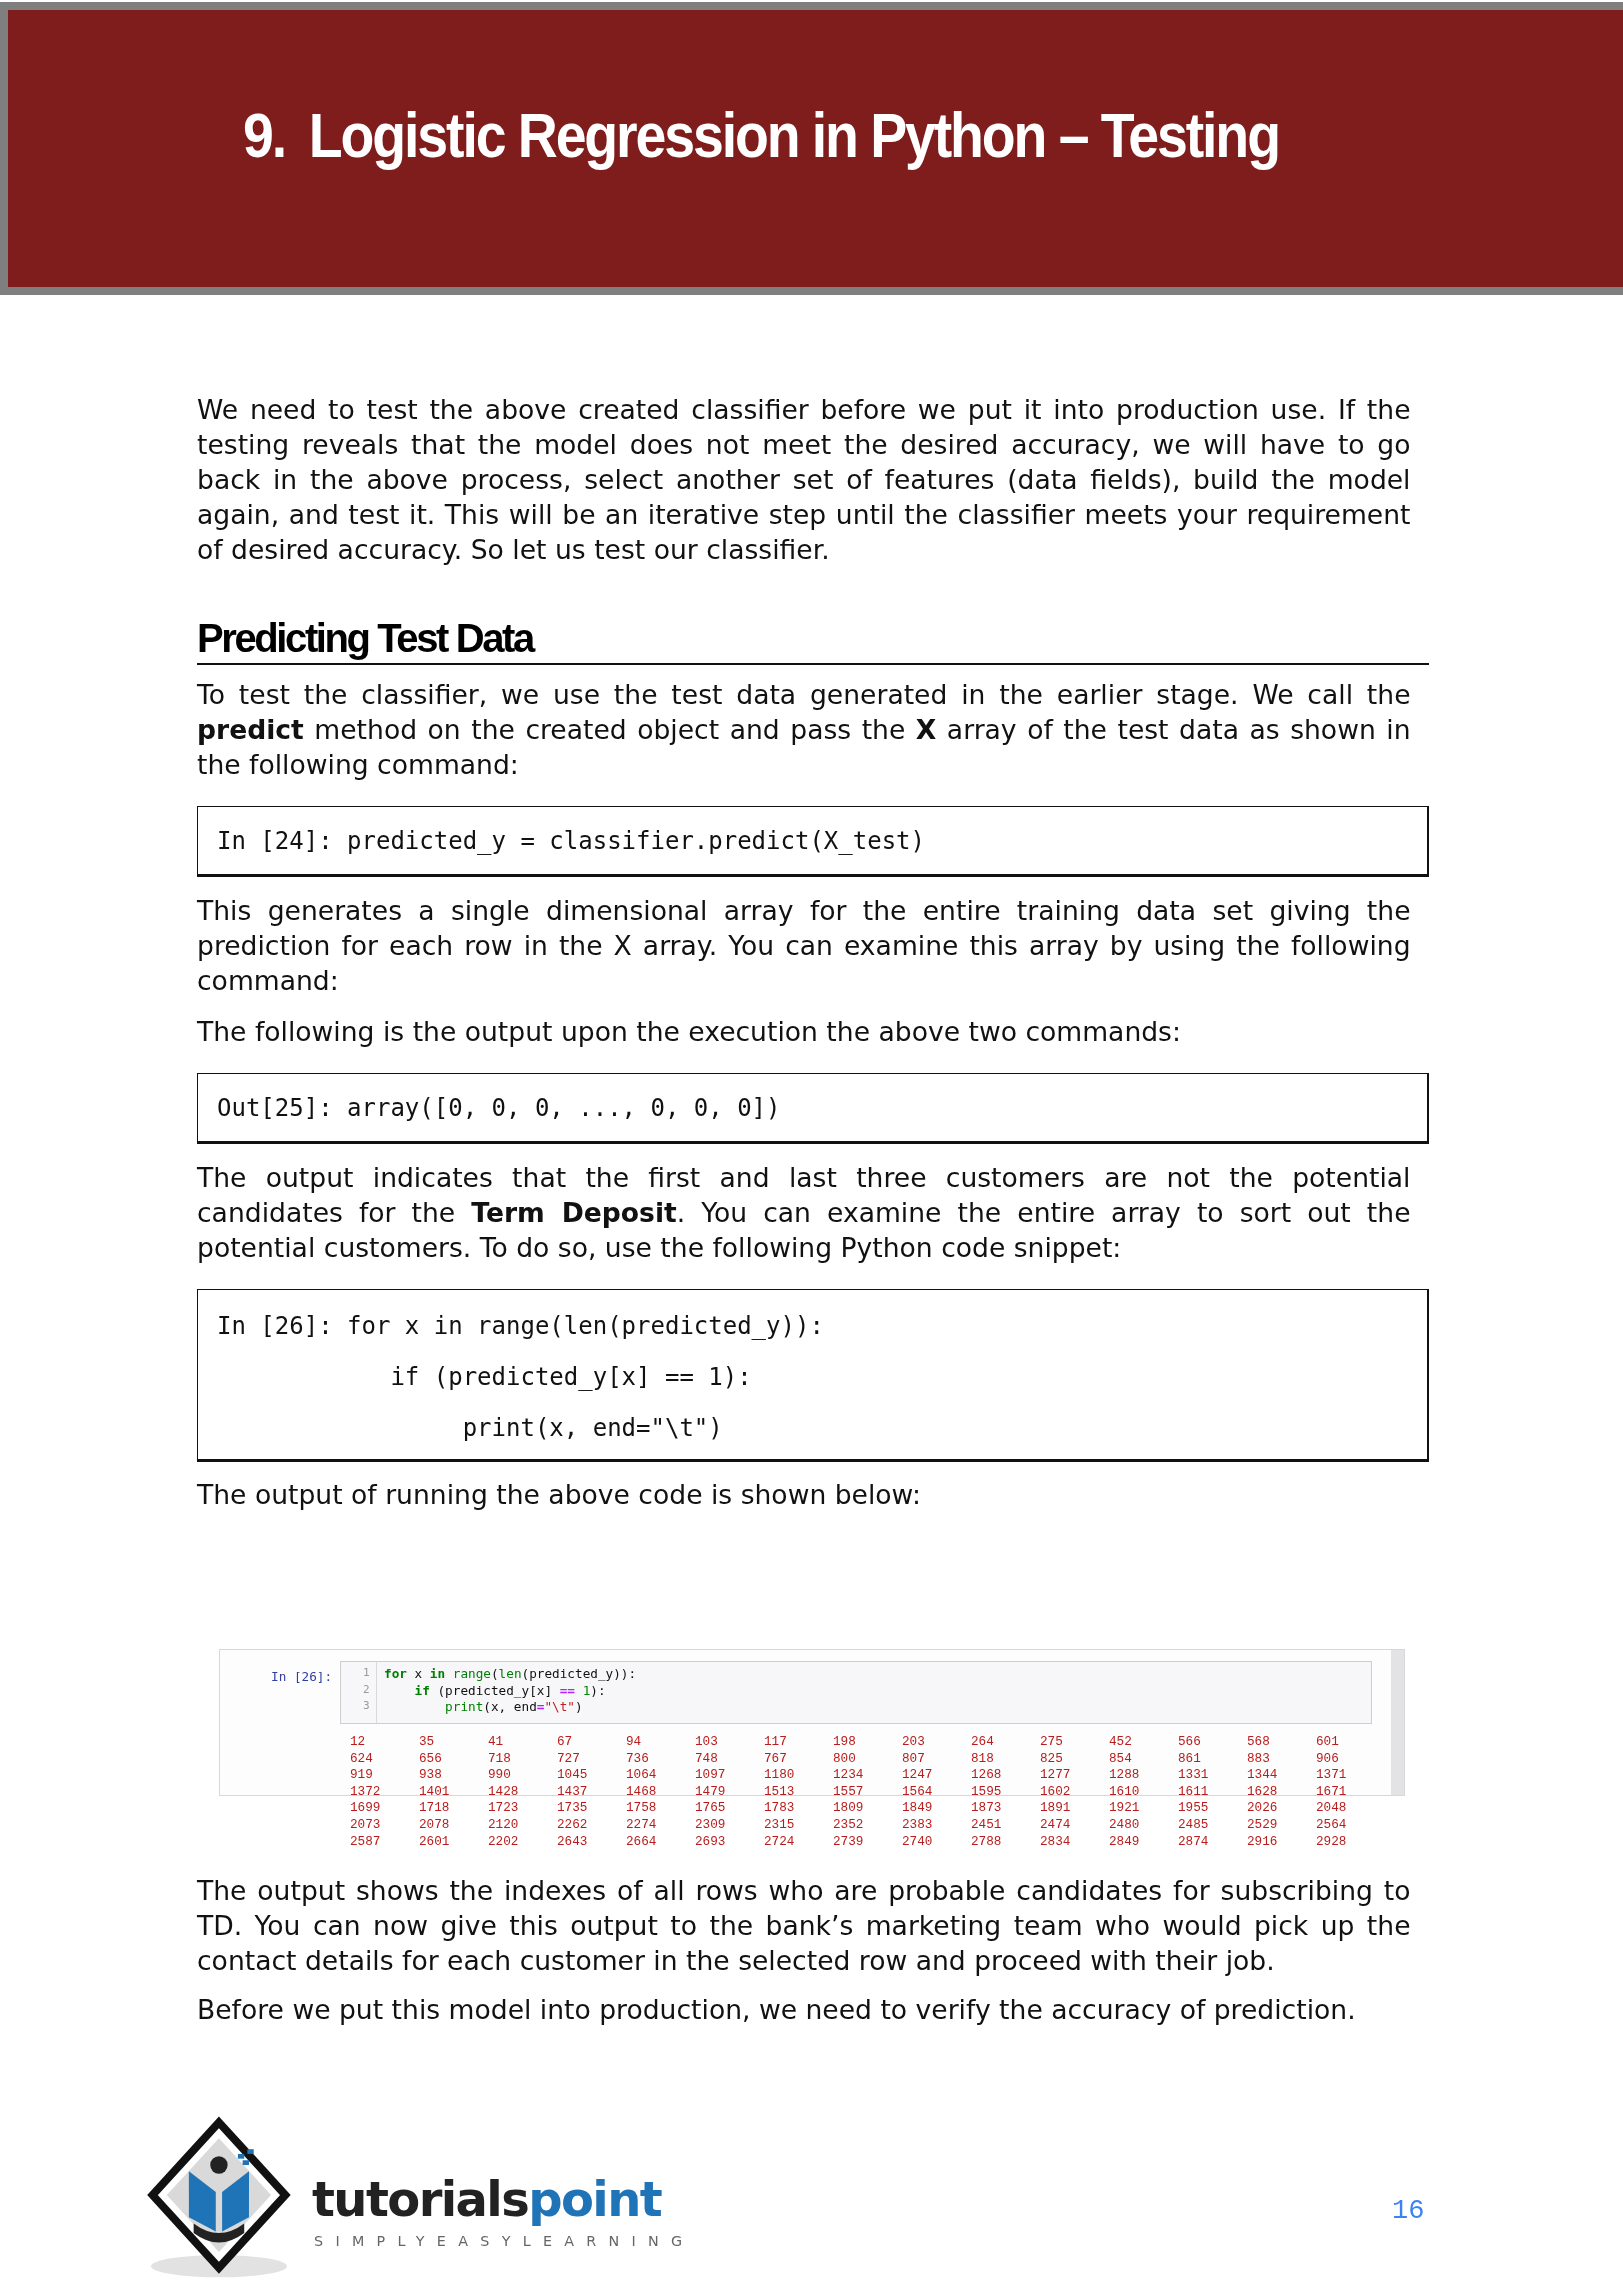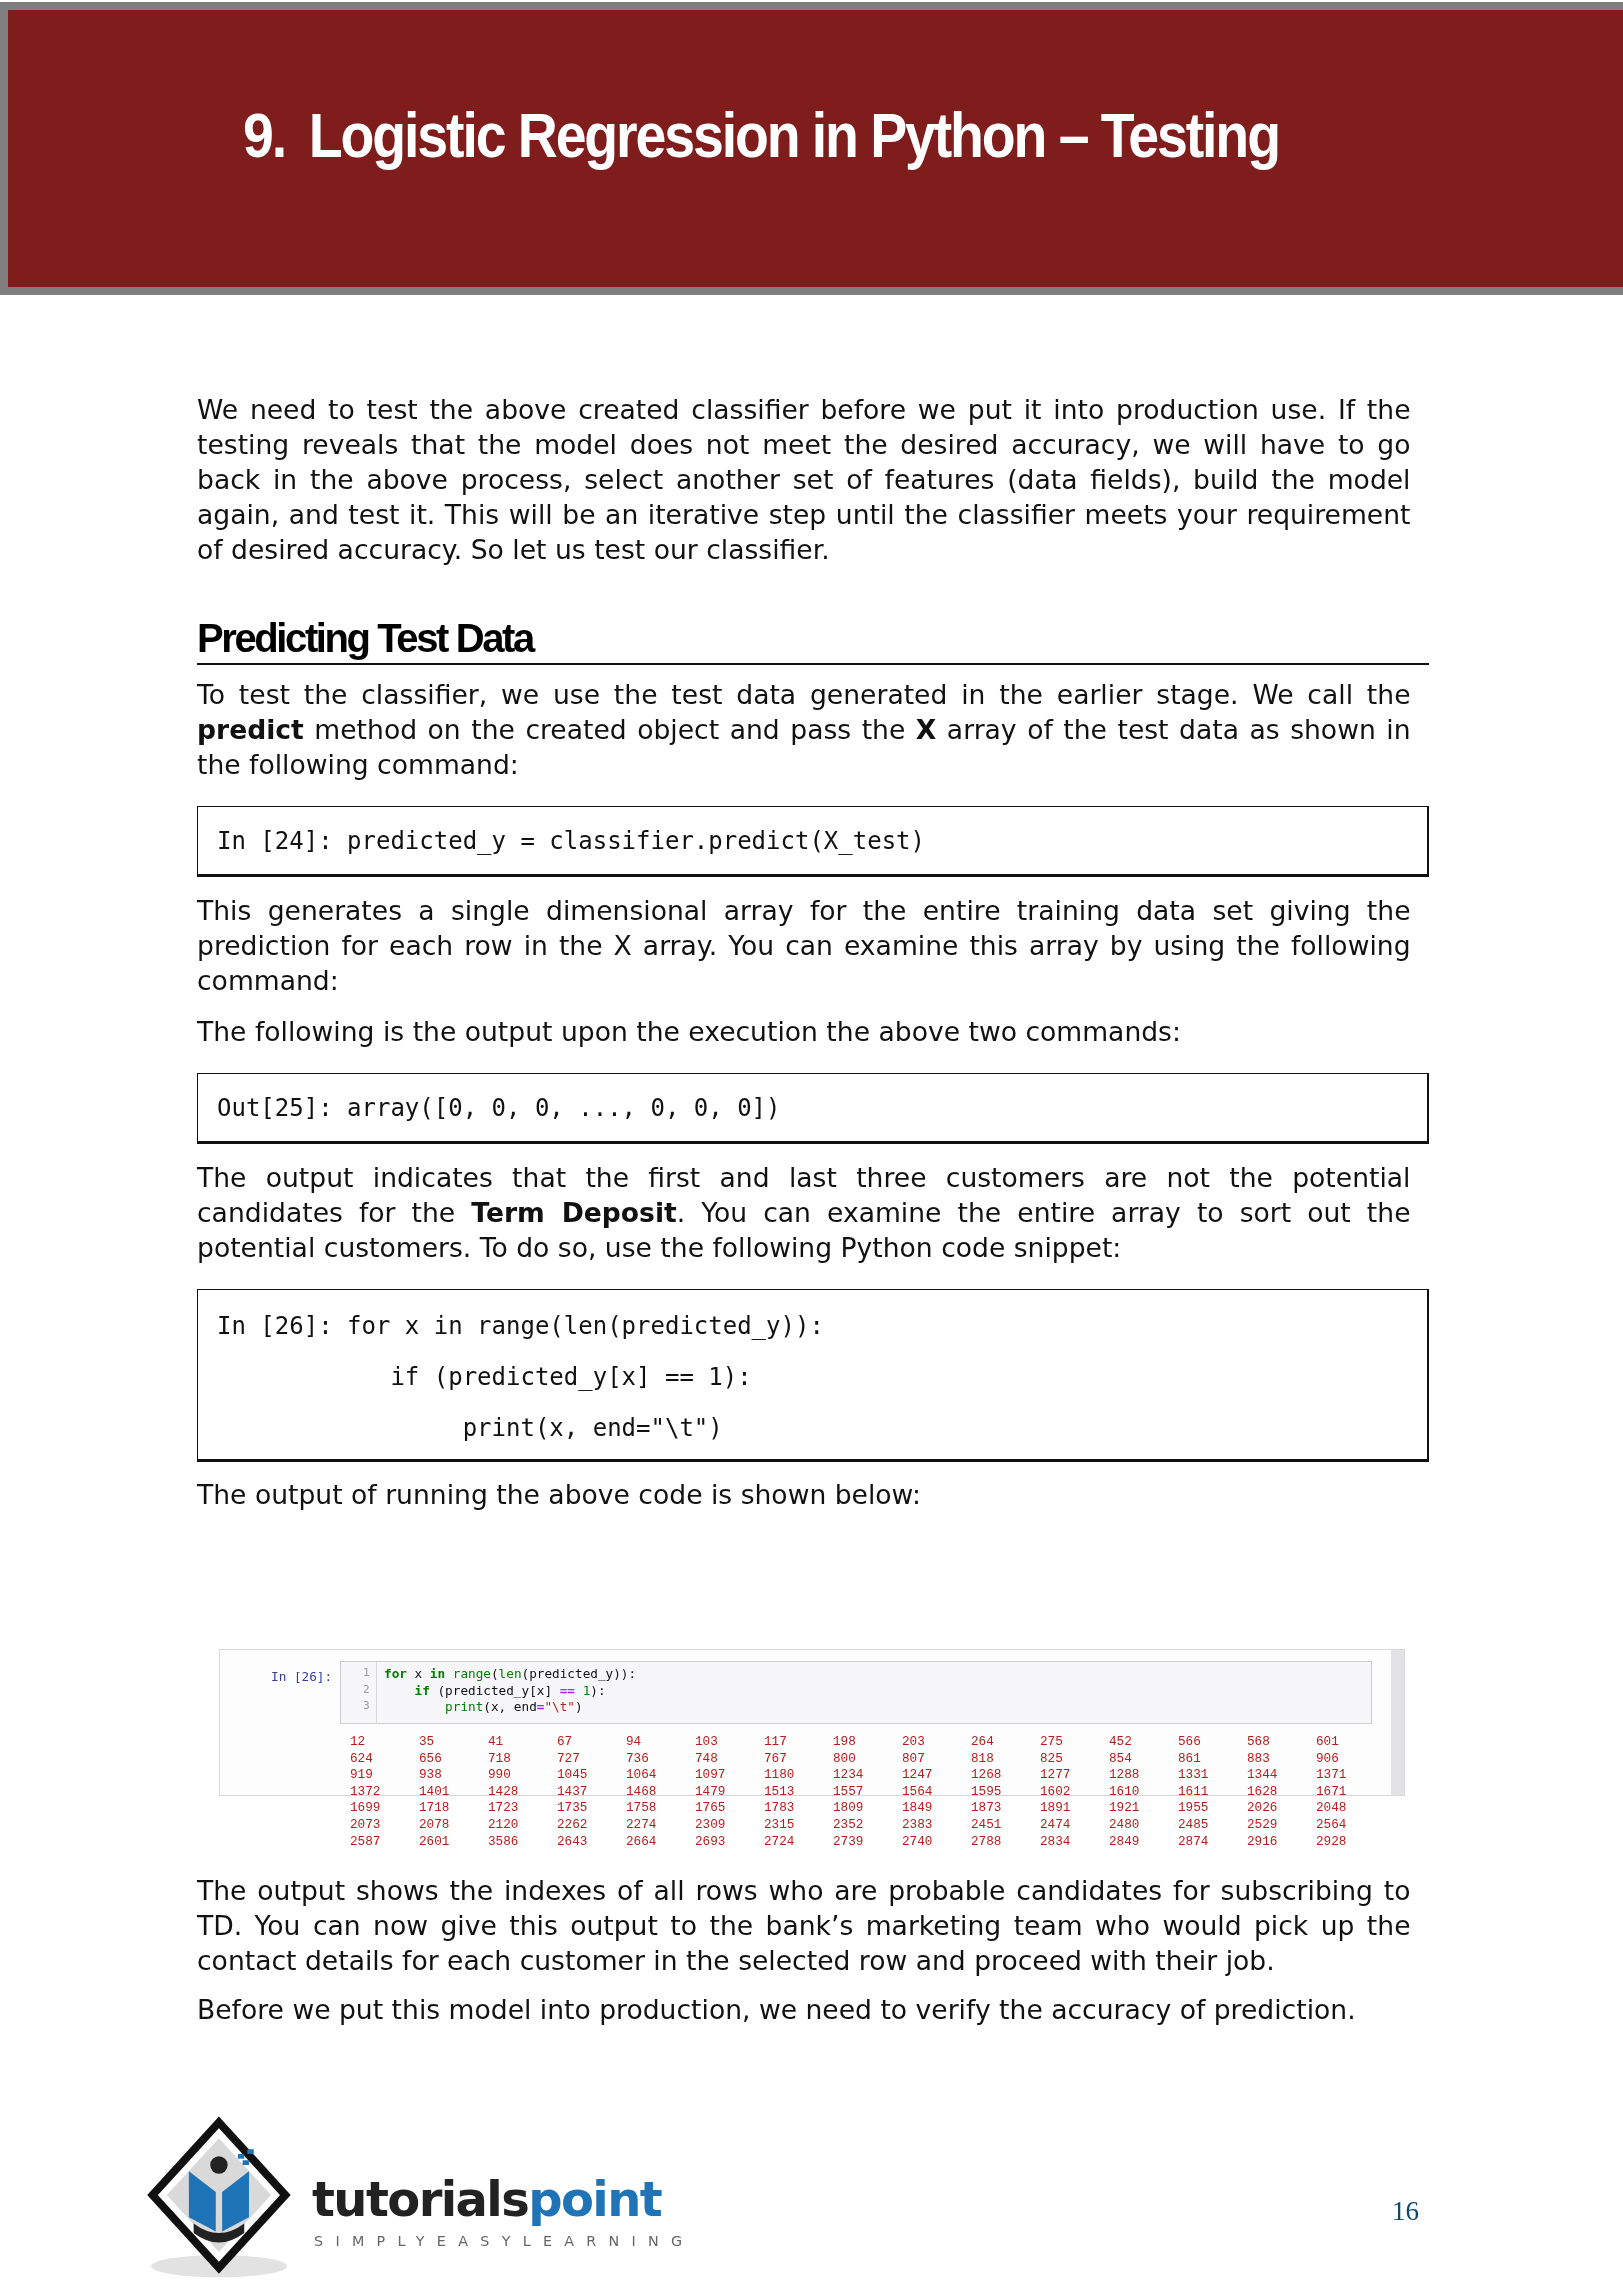--- a/index.html
+++ b/index.html
@@ -58,22 +58,22 @@
   .nb-row span { width: 69px; flex: none; }
 
   
   .logo { position: absolute; left: 143px; top: 2116px; width: 539px; height: 166px; }
   .logo-word { position: absolute; left: 169px; top: 59px; font-family: "DejaVu Sans", sans-serif;
                font-weight: bold; font-size: 48px; letter-spacing: -1.6px; line-height: 48px; }
   .logo-word .a { color: #222222; }
   .logo-word .b { color: #1f73b7; }
   .logo-tag { position: absolute; left: 171px; top: 117px; font-family: "DejaVu Sans", sans-serif;
               font-size: 14.3px; letter-spacing: 12.3px; color: #666; }
-  .page-num { position: absolute; left: 1392px; top: 2196px; font-family: Liberation Serif, serif;
-              font-size: 27px; color: #0c4a6e; }
+  .page-num { position: absolute; left: 1392px; top: 2196px; font-family: Liberation Mono, monospace;
+              font-size: 27px; color: #3b82f6; }
 </style>
 </head>
 <body>
 
 <div class="banner">
   <div class="banner-inner">
     <h1 class="banner-title">
       <span class="num">9.</span><span>Logistic Regression in Python – Testing</span>
     </h1>
   </div>
@@ -219,21 +219,21 @@
         <span>2451</span>
         <span>2474</span>
         <span>2480</span>
         <span>2485</span>
         <span>2529</span>
         <span>2564</span>
       </div>
       <div class="nb-row">
         <span>2587</span>
         <span>2601</span>
-        <span>3586</span>
+        <span>2202</span>
         <span>2643</span>
         <span>2664</span>
         <span>2693</span>
         <span>2724</span>
         <span>2739</span>
         <span>2740</span>
         <span>2788</span>
         <span>2834</span>
         <span>2849</span>
         <span>2874</span>

